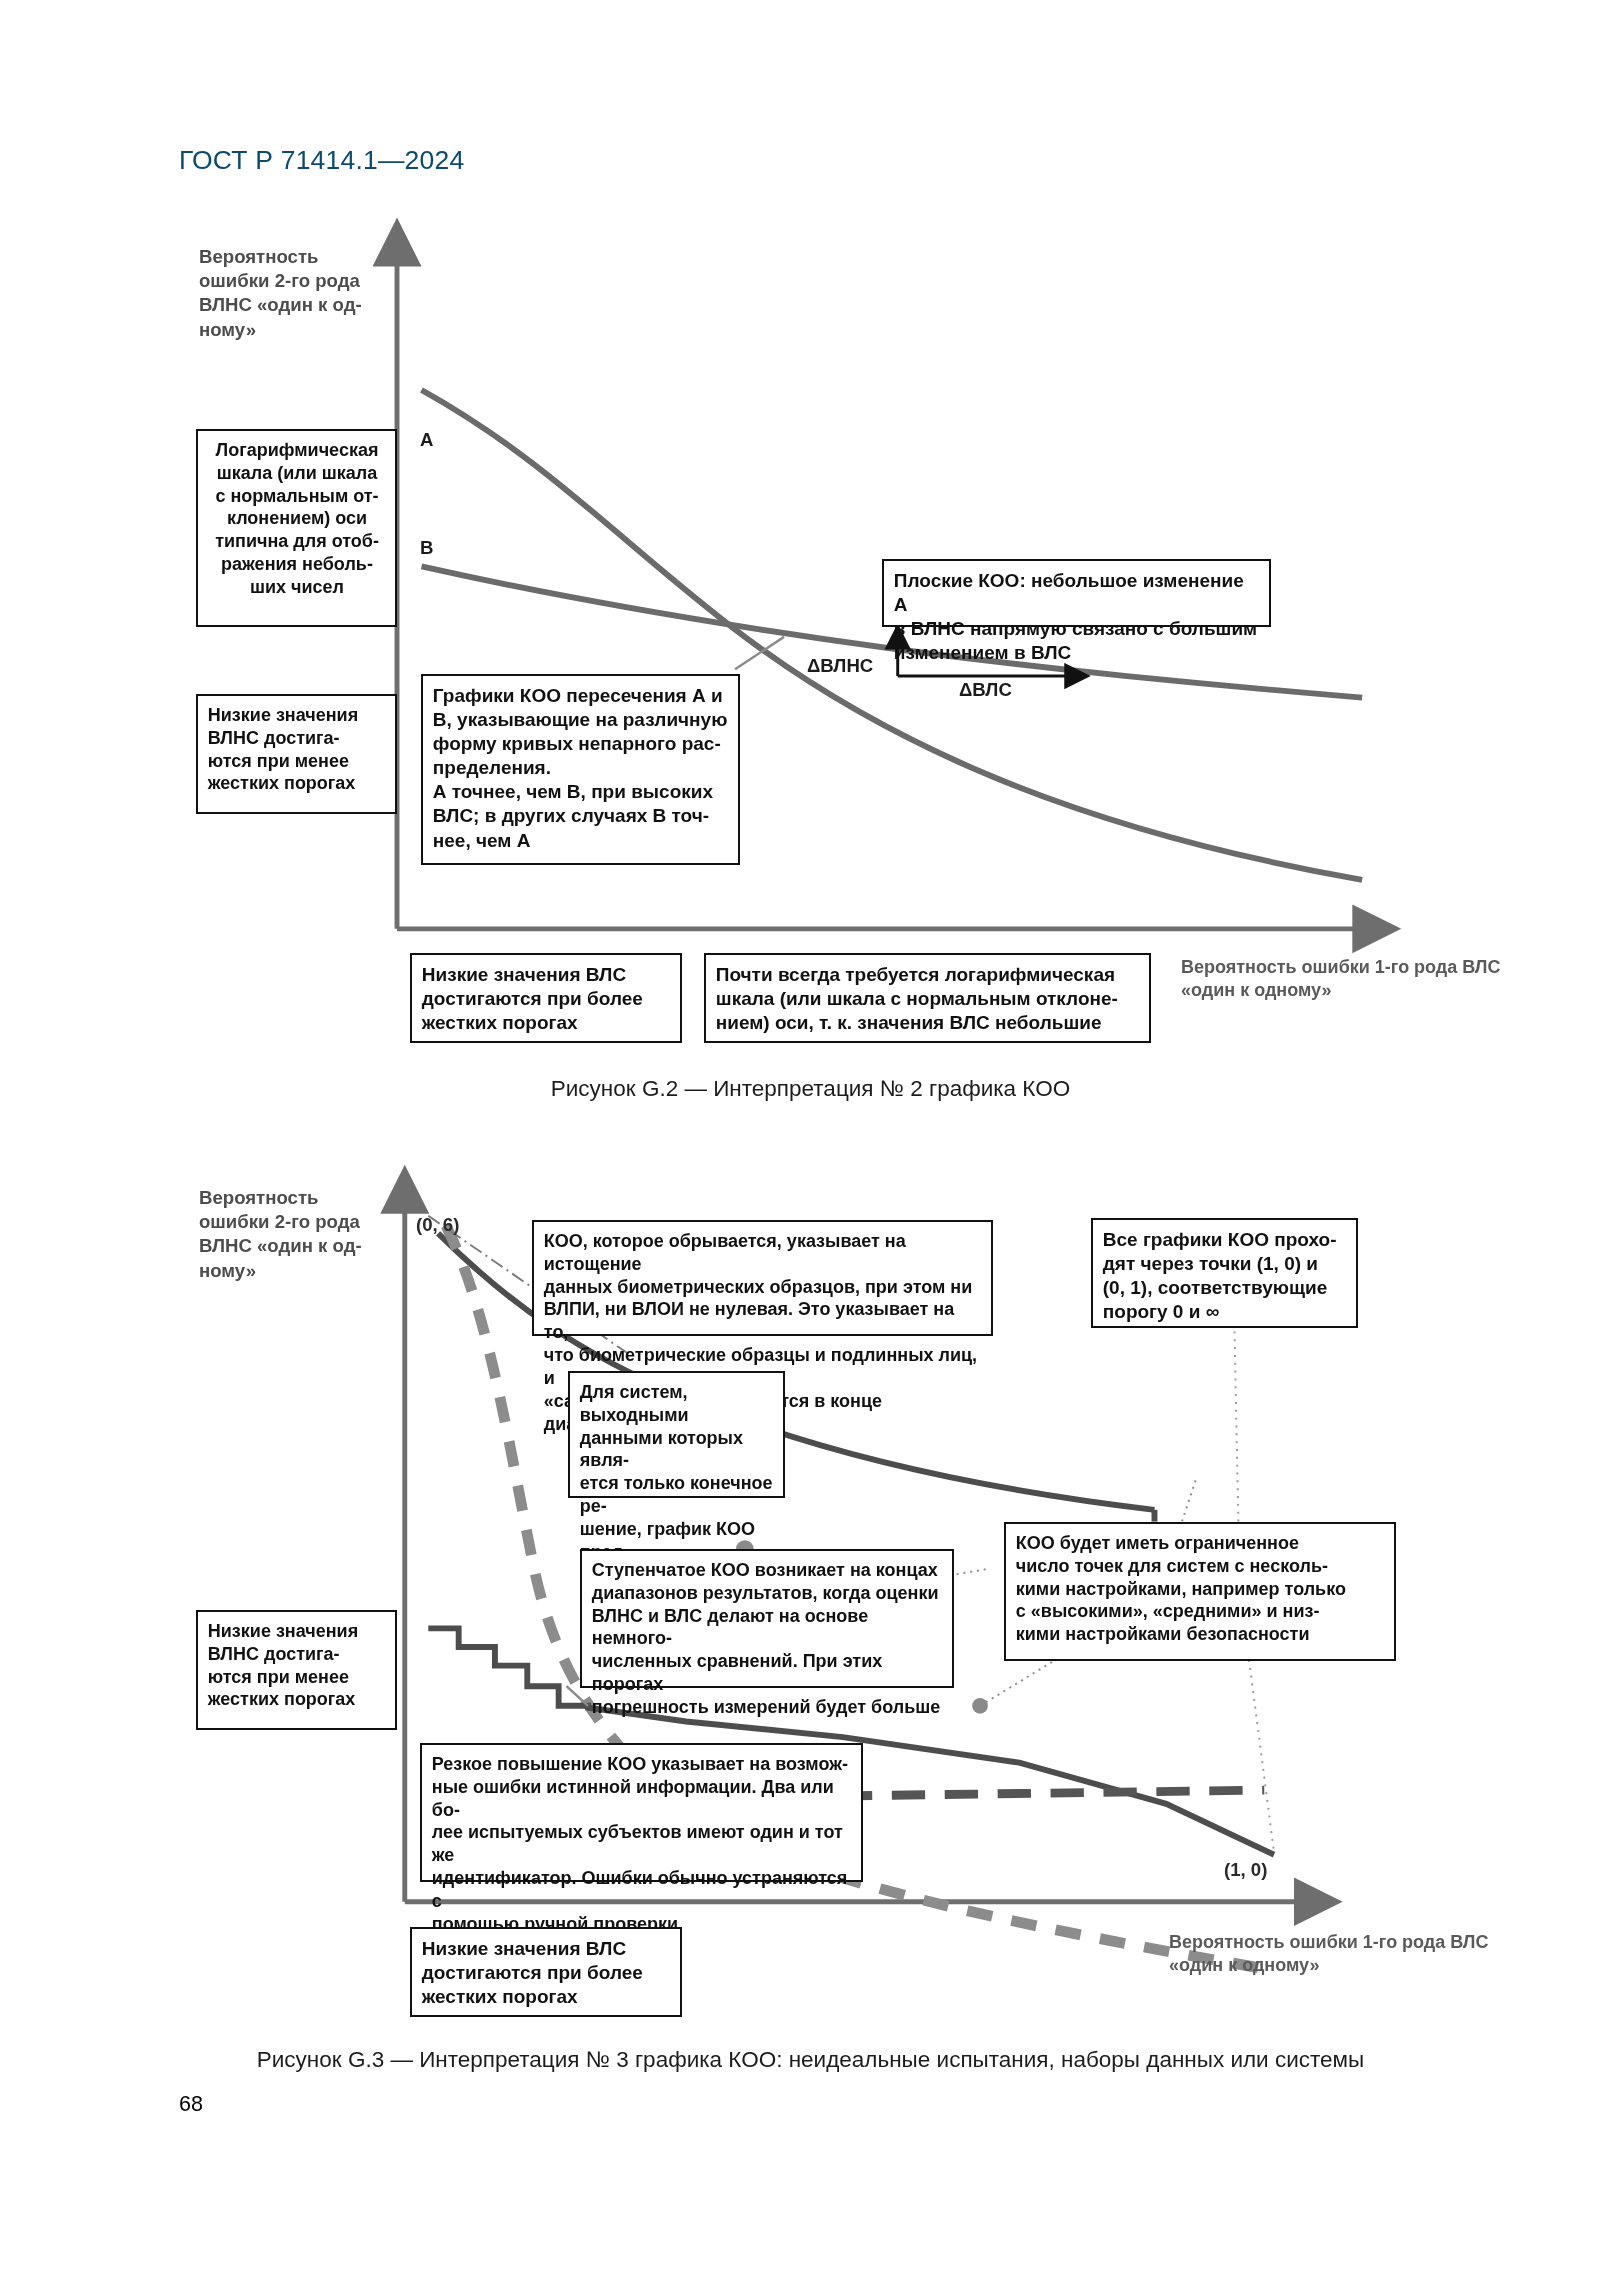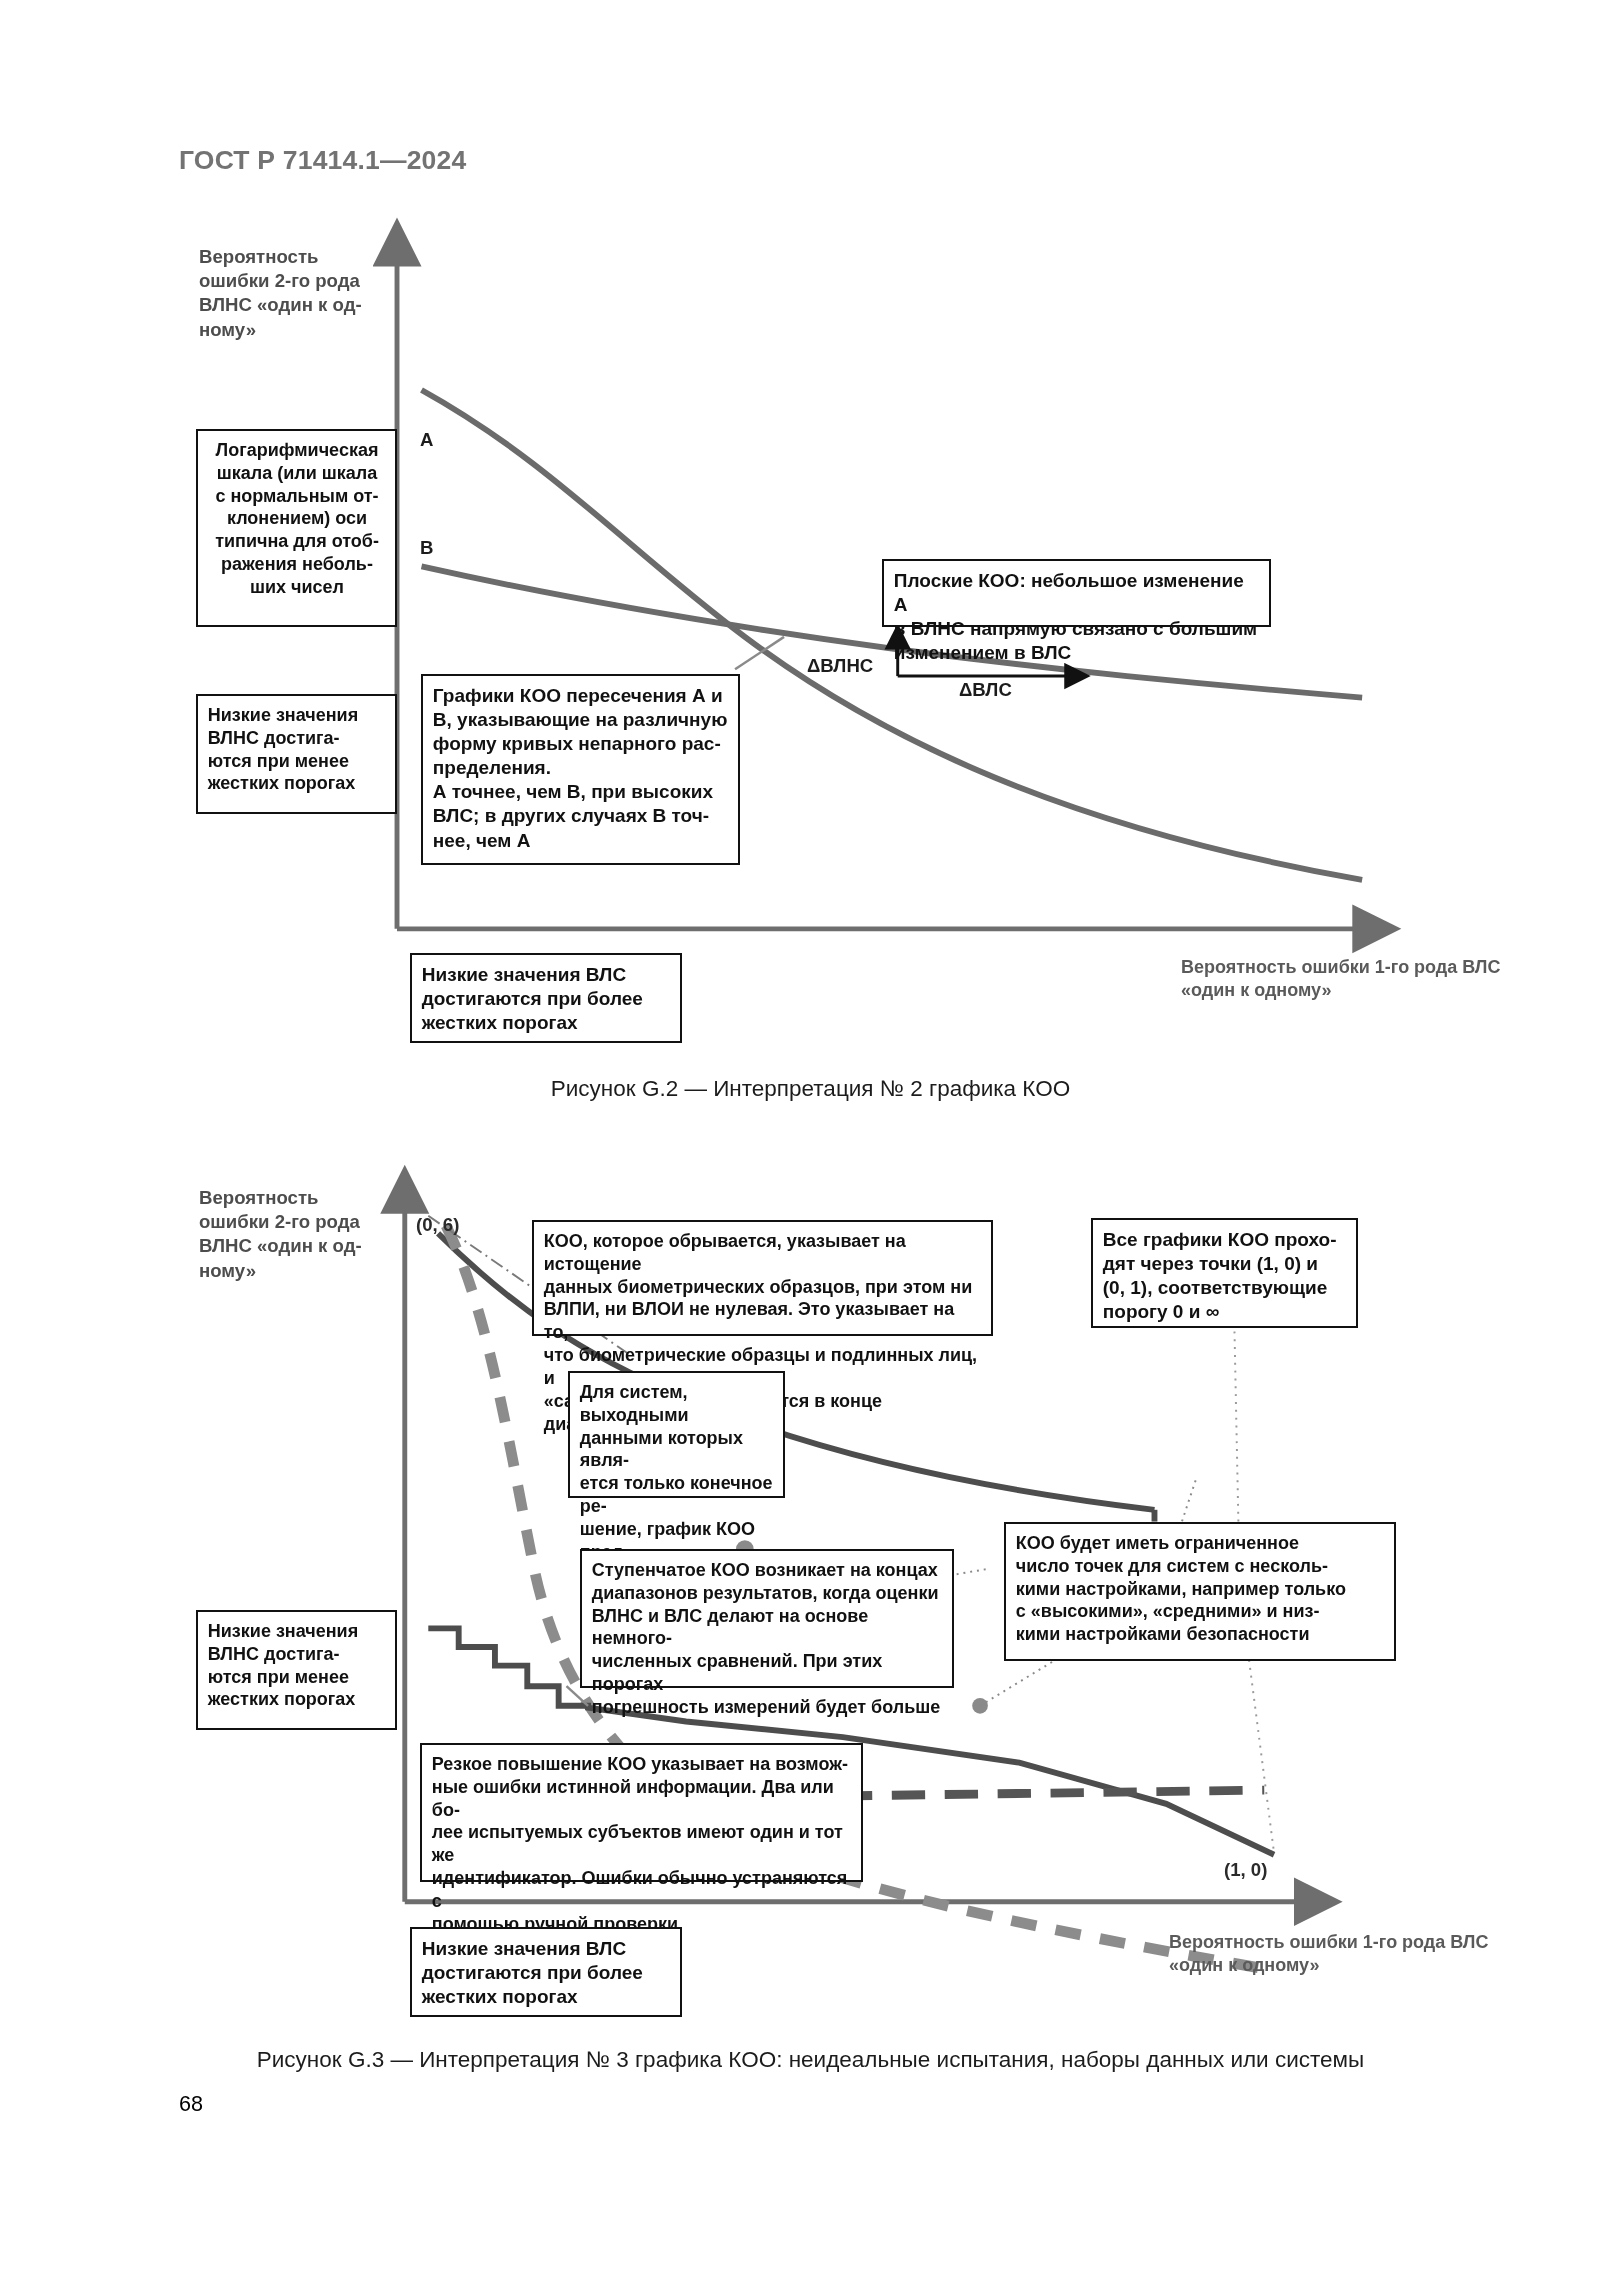--- a/index.html
+++ b/index.html
@@ -17,23 +17,23 @@
   .page {
     position: absolute;
     inset: 0;
   }
   
   .doc-header {
     position: absolute;
     left: 179px;
     top: 145px;
     font-size: 26.5px;
-    font-weight: bold;
+    font-weight: normal;
     letter-spacing: 0.2px;
-    color: #737373;
+    color: #0c4a6e;
     white-space: nowrap;
   }
   
   .figure {
     position: absolute;
   }
   .fig-caption {
     position: absolute;
     font-size: 22.5px;
     color: #1c1c1c;
@@ -167,20 +167,23 @@
 нее, чем А</div>
 
     <div class="box f19" style="left:882px;top:559px;width:389px;height:68px;">Плоские КОО: небольшое изменение А
 в ВЛНС напрямую связано с большим
 изменением в ВЛС</div>
 
     <div class="box f19" style="left:410px;top:953px;width:272px;height:90px;">Низкие значения ВЛС
 достигаются при более
 жестких порогах</div>
 
+    <div class="box f19" style="left:704px;top:953px;width:447px;height:90px;">Почти всегда требуется логарифмическая
+шкала (или шкала с нормальным отклоне-
+нием) оси, т. к. значения ВЛС небольшие</div>
 
     <div class="fig-caption" style="left:0;top:1076px;width:1621px;">Рисунок G.2 — Интерпретация № 2 графика КОО</div>
   </div>
 
   <div class="figure" style="left:0;top:1157px;width:1621px;height:931px;">
 
     <svg class="svg-layer" width="1621" height="931" viewBox="0 0 1654 950">
       <defs>
         <marker id="arrH3" markerWidth="12" markerHeight="12" refX="2" refY="5" orient="auto" markerUnits="strokeWidth">
           <path d="M0,0 L10,5 L0,10 z" fill="#6e6e6e"></path>

